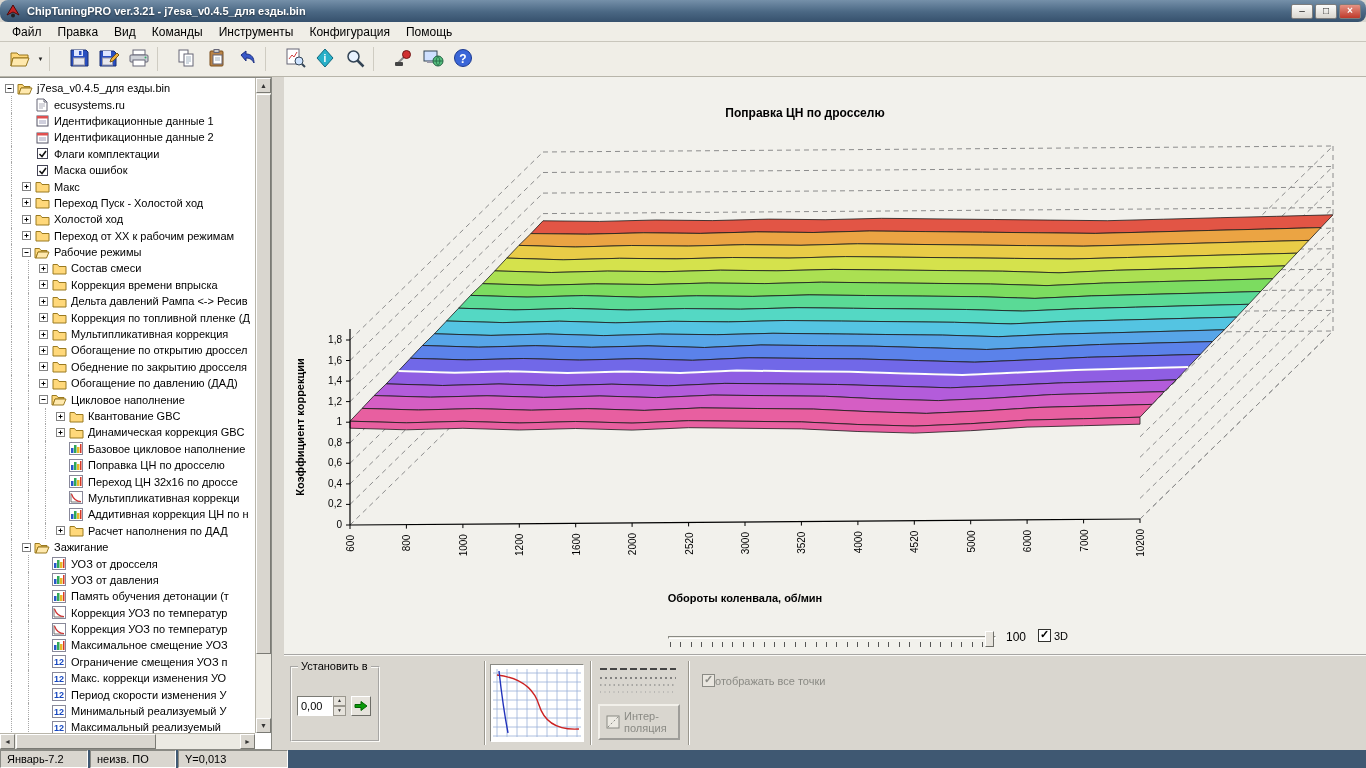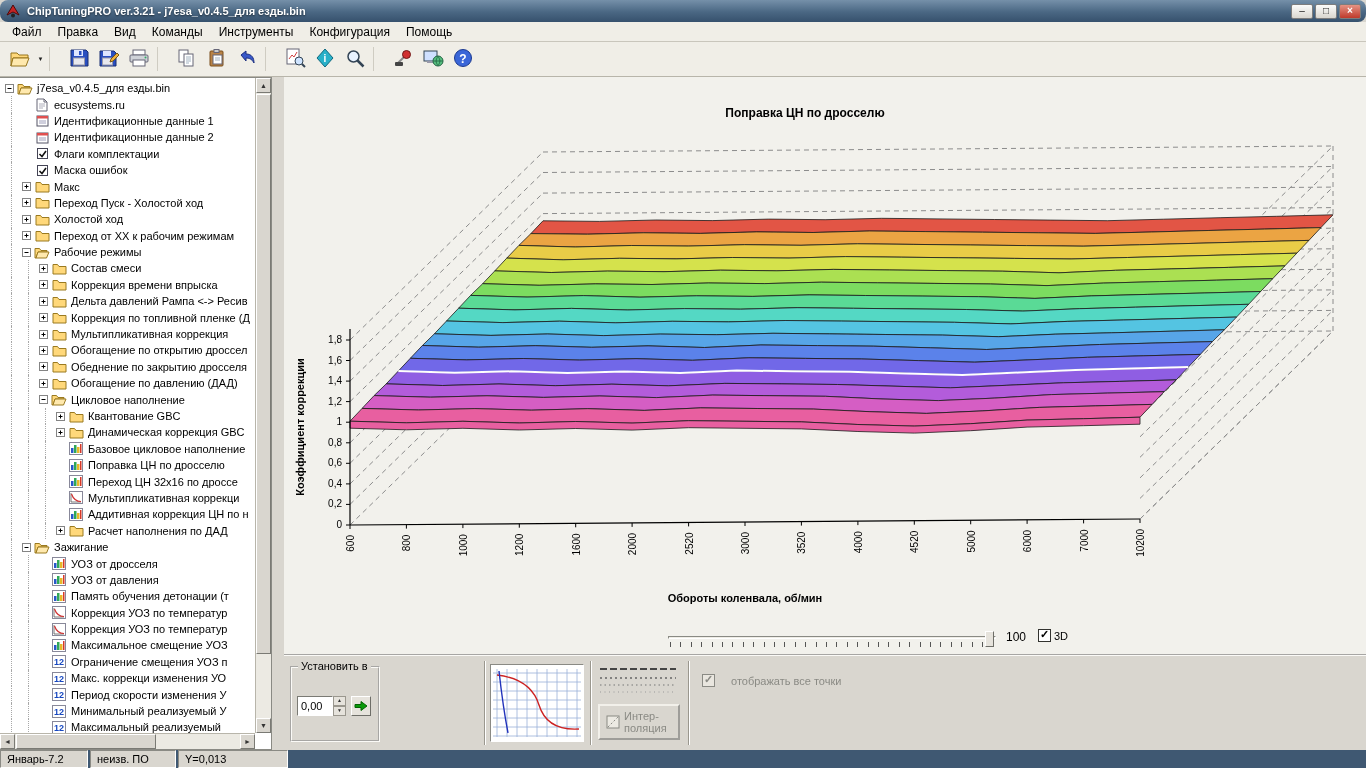--- a/index.html
+++ b/index.html
@@ -69,21 +69,21 @@
   .spin{display:flex;align-items:center;}
   .spin input{width:36px;height:20px;border:1px solid;border-color:#7a7a74 #fff #fff #7a7a74;background:#fff;font-size:11px;padding:1px 3px;}
   .spin-btns{display:flex;flex-direction:column;width:13px;height:20px;}
   .spin-btns span{flex:1;background:#e6e3dc;border:1px solid #9a978e;font-size:5px;line-height:7px;text-align:center;color:#333;}
   .apply-btn{width:20px;height:20px;margin-left:5px;background:#e6e3dc;border:1px solid;border-color:#fff #6e6e68 #6e6e68 #fff;
     display:flex;align-items:center;justify-content:center;}
   .cb{width:13px;height:13px;background:#fff;border:1px solid #33332f;display:inline-flex;align-items:center;justify-content:center;
     font-size:11px;line-height:1;flex:0 0 auto;}
   .cb.checked::after{content:"✓";font-weight:bold;margin-top:-2px;}
   .cb.disabled{background:#e9e6df;border-color:#8a8a84;color:#8a8a84;}
-  .cb-row{display:flex;align-items:center;gap:16px;font-size:11px;}
+  .cb-row{display:flex;align-items:center;gap:0;font-size:11px;}
   .disabled-text{color:#8a8a84;}
   .icon-frame{position:absolute;border:1px solid;border-color:#8a8a84 #fff #fff #8a8a84;background:#fff;}
   .vsep{position:absolute;top:5px;bottom:5px;width:2px;border-left:1px solid #9a978e;border-right:1px solid #fff;}
   .btn-disabled{position:absolute;display:flex;align-items:center;gap:4px;background:#d9d6cf;
     border:2px outset #f2f0ea;padding:2px 6px;color:#8a8a84;font-size:11px;line-height:1.1;}
 
   
   .statusbar{position:absolute;left:0;right:0;bottom:0;height:18px;background:#3f5872;display:flex;align-items:stretch;gap:2px;}
   .status-cell{background:#d9d6cf;border:1px solid;border-color:#8a8a84 #fff #fff #8a8a84;padding:1px 6px;font-size:11px;
     display:flex;align-items:center;white-space:nowrap;}

